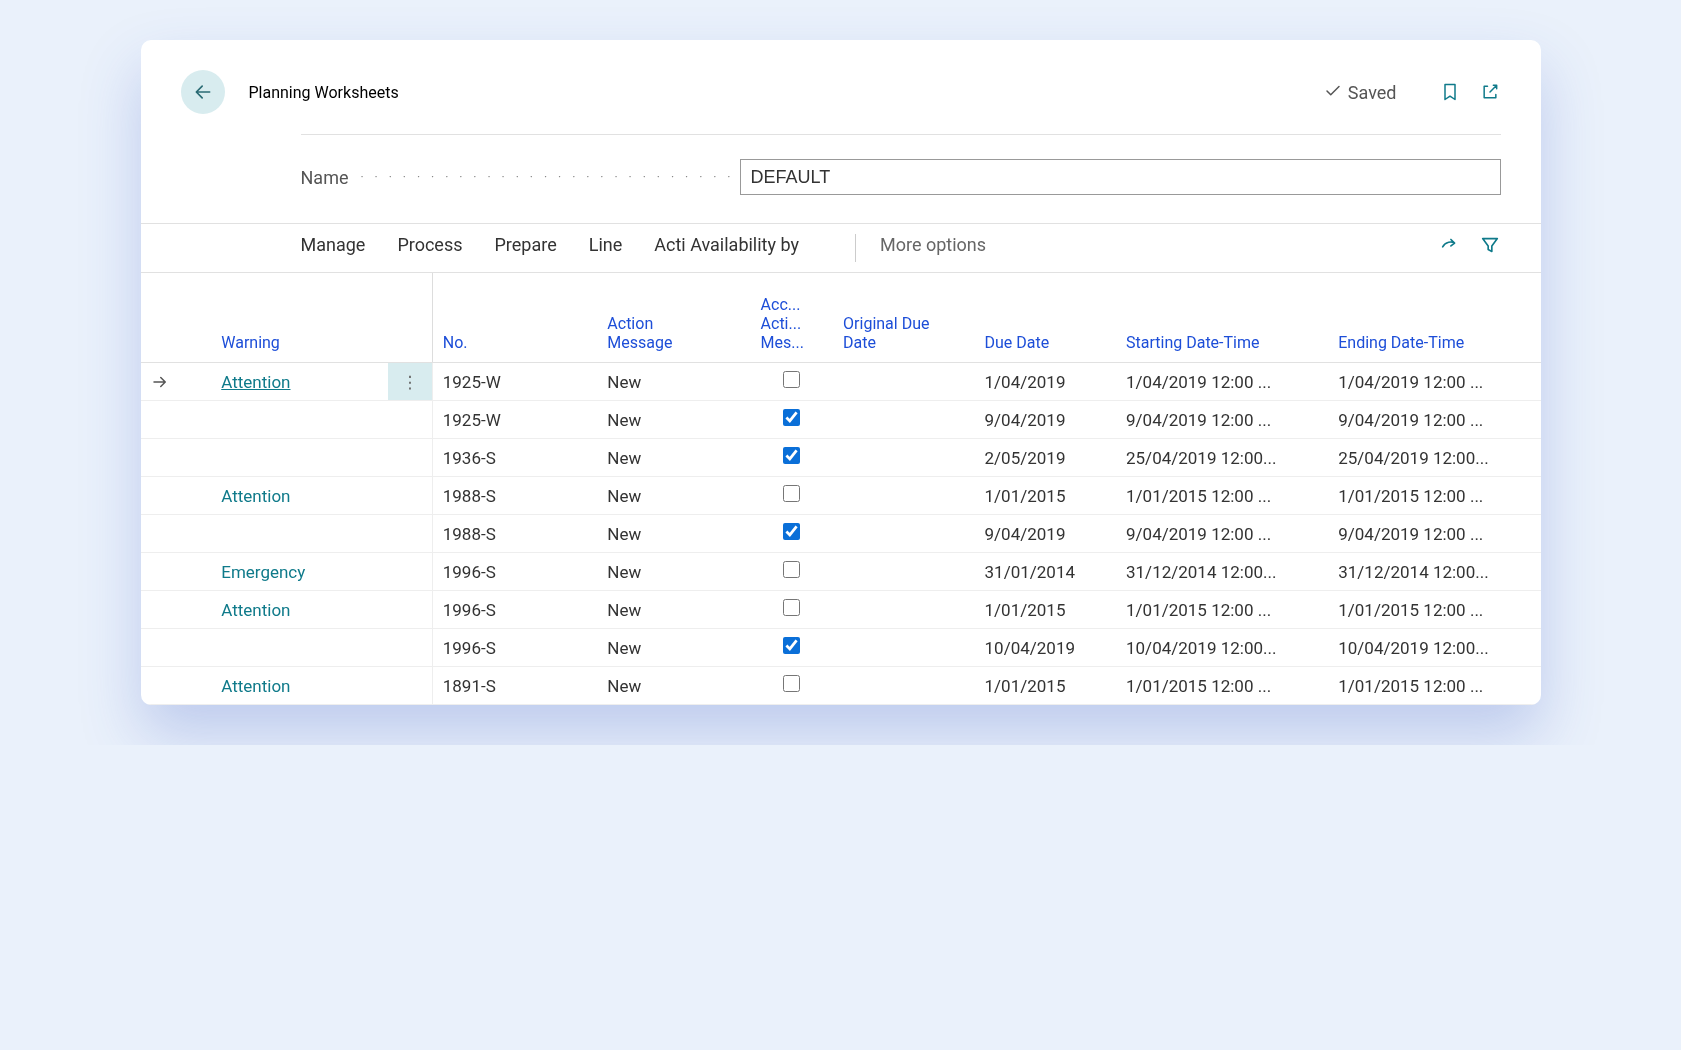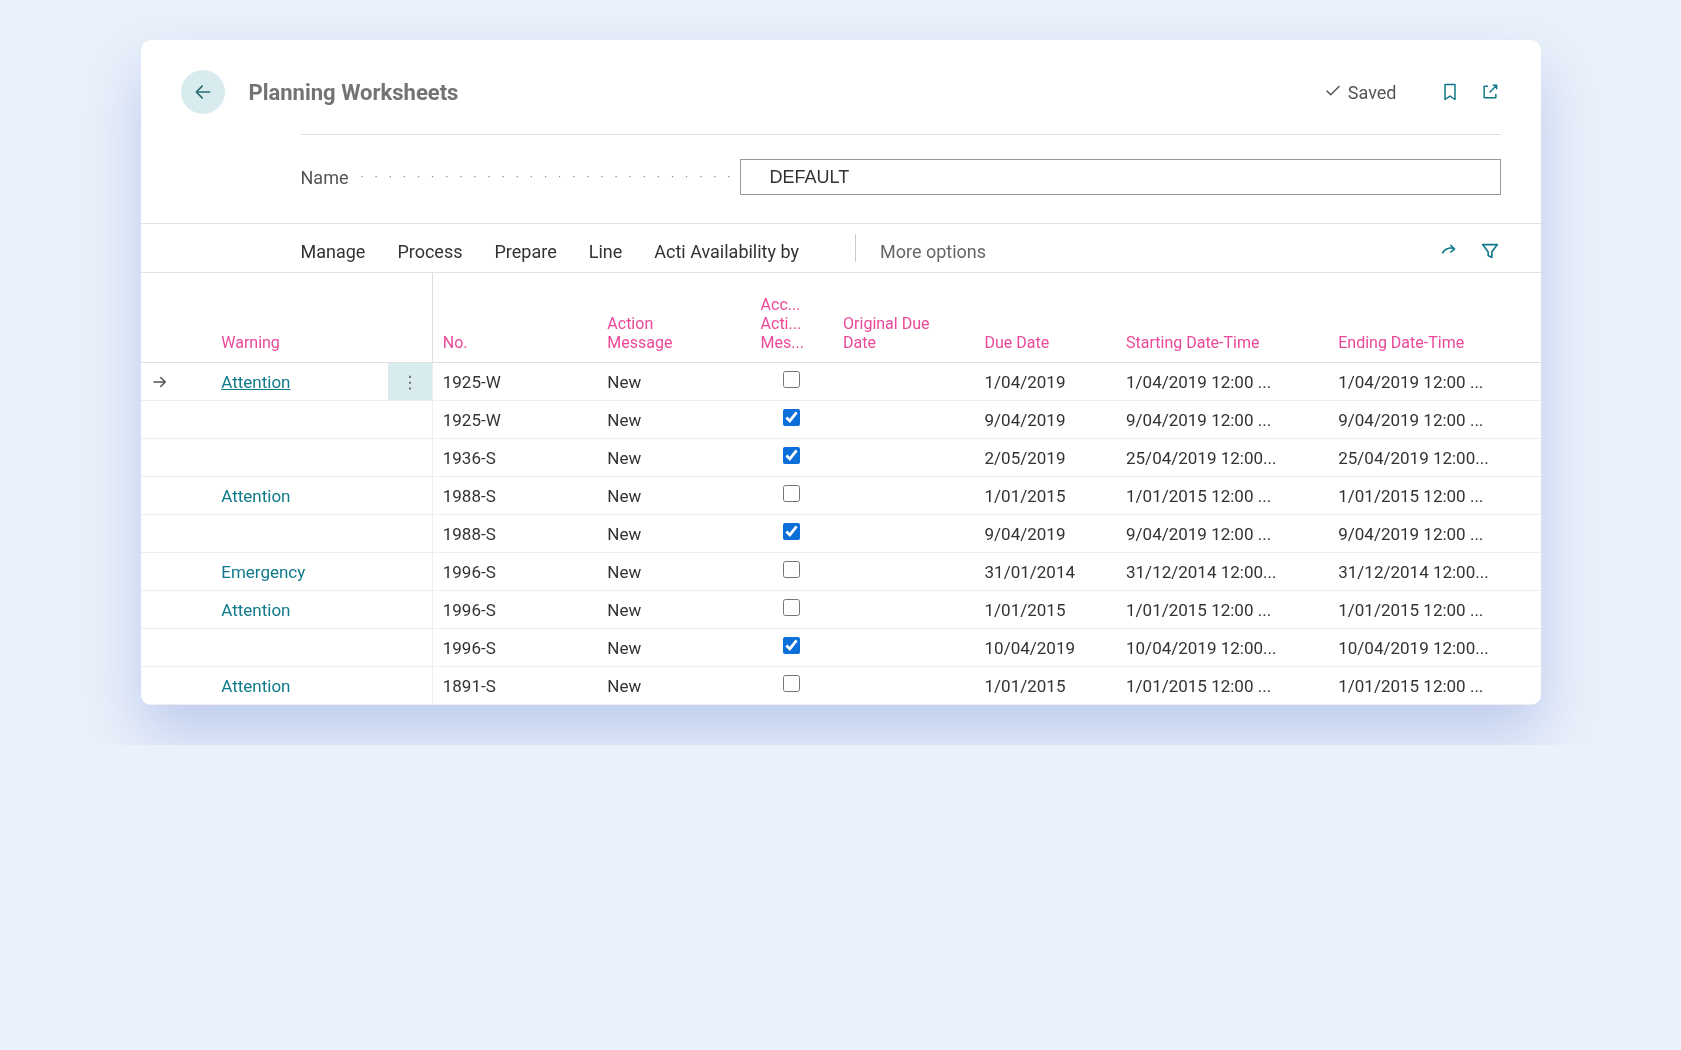--- a/index.html
+++ b/index.html
@@ -25,23 +25,23 @@
   }
   .back-btn {
     width: 44px; height: 44px;
     border-radius: 50%;
     background: #d8ecef;
     display: flex; align-items: center; justify-content: center;
     cursor: pointer;
     margin-right: 24px;
   }
   .page-title {
-    font-size: 22px;
-    color: #737373;
-    font-weight: 700;
+    font-size: 16px;
+    color: #000000;
+    font-weight: 400;
     flex: 1;
   }
   .saved {
     display: flex; align-items: flex-start; gap: 6px;
     color: #555; font-size: 18px;
     margin-right: 24px;
   }
   .hdr-icon {
     width: 22px; height: 22px;
     display: flex; align-items: center; justify-content: center;
@@ -70,28 +70,28 @@
     color: #888;
     font-size: 12px;
     overflow: hidden;
     white-space: nowrap;
     width: 380px;
   }
   .name-input {
     flex: 1;
     height: 36px;
     border: 1px solid #999;
-    padding: 4px 28px;
+    padding: 4px 9px;
     font-size: 18px;
     color: #333;
     outline: none;
   }
   .toolbar {
     display: flex;
-    align-items: flex-end;
+    align-items: flex-start;
     padding: 10px 40px 10px 160px;
     border-top: 1px solid #e1e1e1;
     border-bottom: 1px solid #e1e1e1;
     font-size: 18px;
     color: #333;
   }
   .toolbar .menu {
     margin-right: 32px;
     cursor: pointer;
   }
@@ -110,21 +110,21 @@
     margin-left: 18px;
   }
   table {
     width: 100%;
     border-collapse: collapse;
     font-size: 17px;
   }
   thead th {
     text-align: left;
     font-weight: 400;
-    color: #ec4899;
+    color: #1d4ed8;
     padding: 22px 10px 10px 10px;
     font-size: 16px;
     vertical-align: bottom;
     border-bottom: 1px solid #e1e1e1;
   }
   tbody td {
     padding: 8px 10px;
     border-bottom: 1px solid #eee;
     color: #333;
     white-space: nowrap;

